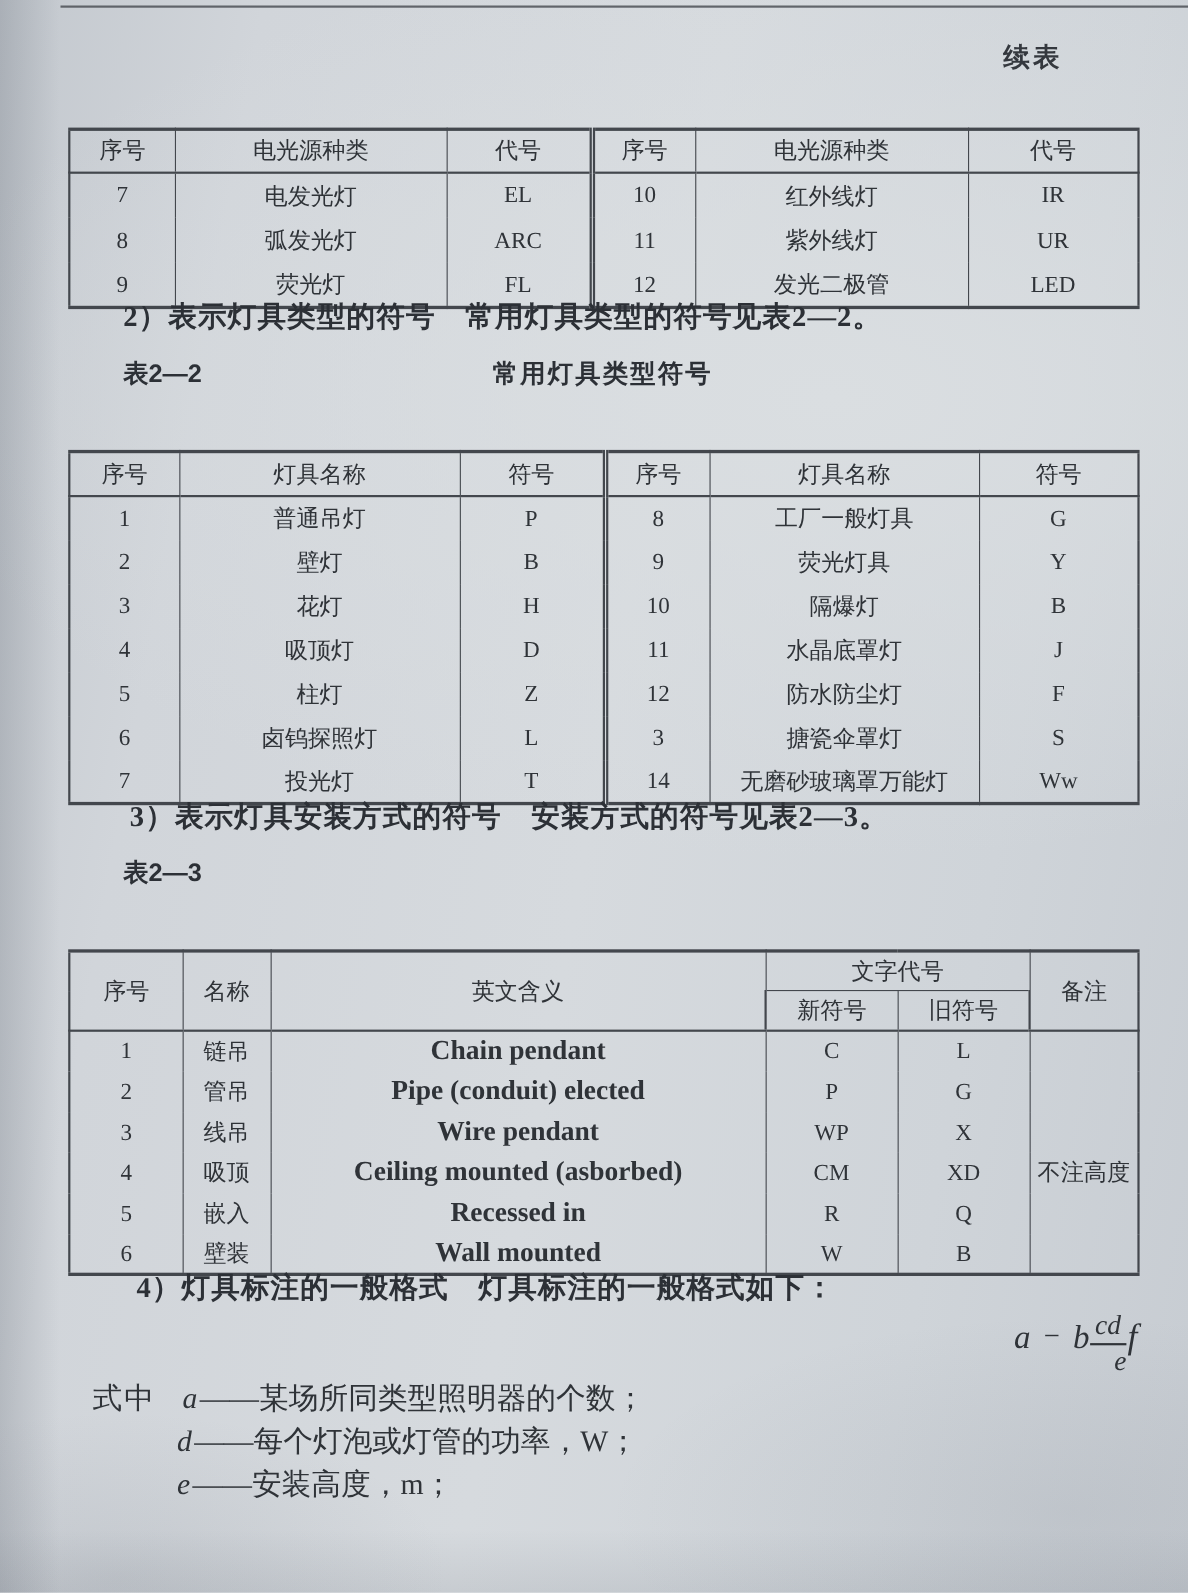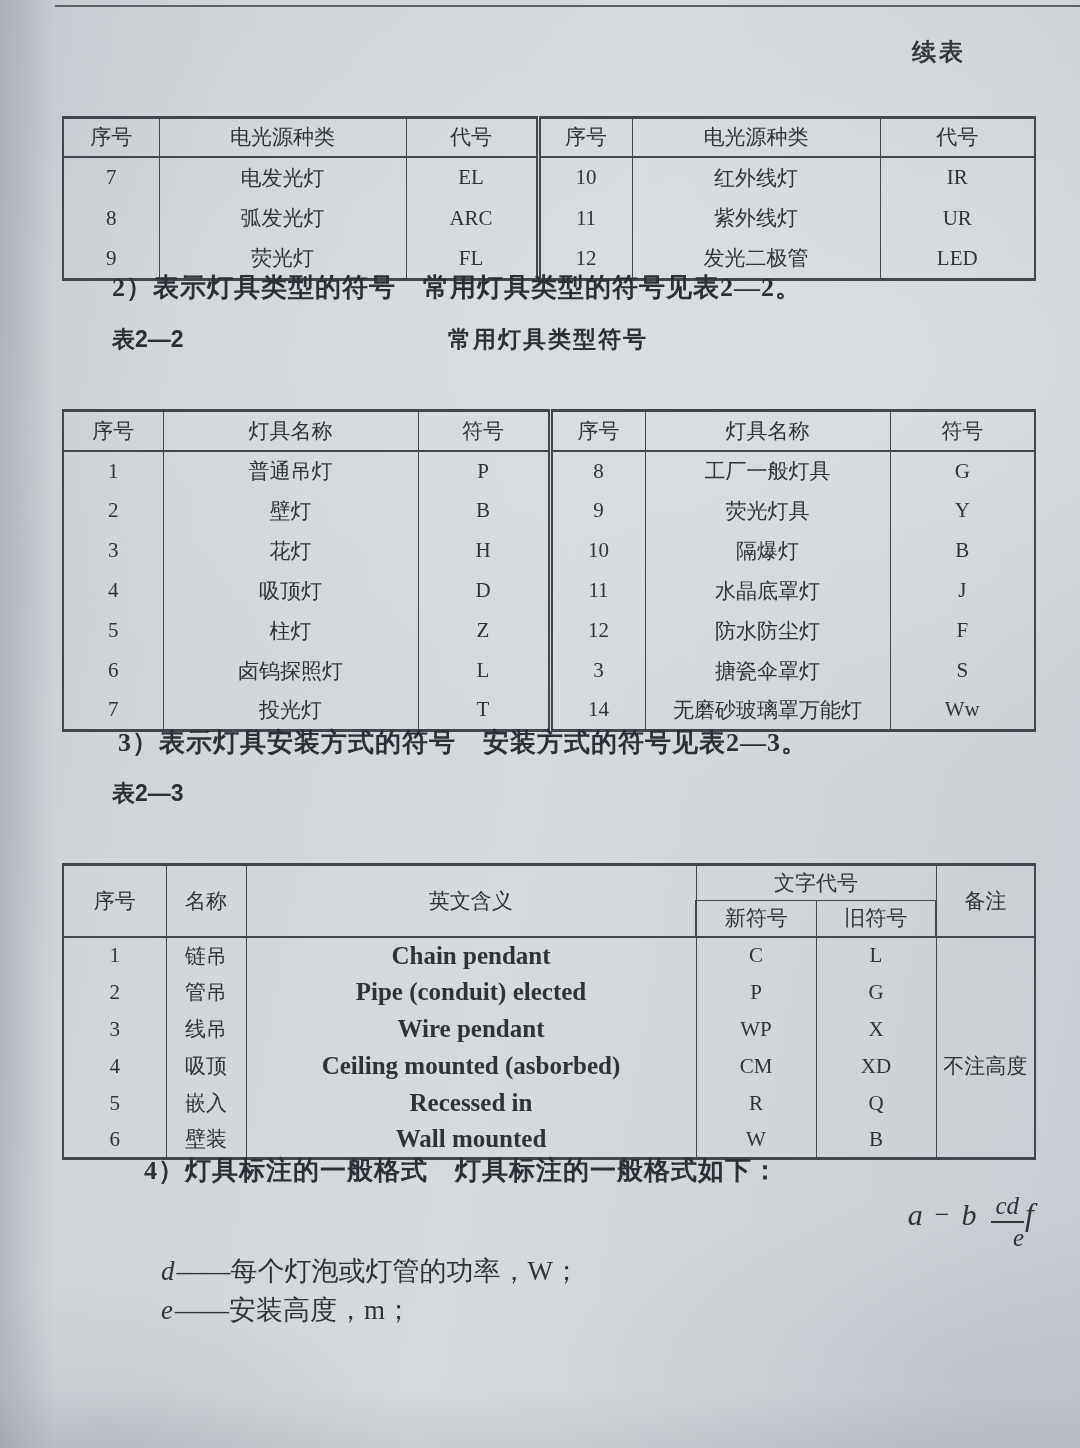--- a/index.html
+++ b/index.html
@@ -50,33 +50,33 @@
   .tbl2 tbody tr{height:40px;}
   .tbl3{left:62px;top:817px;width:972px;}
   .tbl3 thead tr{height:36px;}
   .tbl3 tbody tr{height:37px;}
   .tbl3 thead th.group{border-bottom:1.6px solid var(--line);}
   .tbl3 tbody td:nth-child(3){font-size:25px;font-weight:bold;}
   
   .heading{font-size:26px;font-weight:700;color:#2c3036;letter-spacing:1px;white-space:nowrap;}
   .h2{left:112px;top:270px;}
   .h3{left:118px;top:725px;}
-  .h4{left:144px;top:1153px;}
+  .h4{left:124px;top:1153px;}
   .tbl-label-row{left:62px;width:972px;text-align:center;}
   .t2row{top:324px;}
   .t3row{top:778px;}
   .tbl-label{position:absolute;left:50px;top:0;font-family:"Liberation Sans",sans-serif;
     font-weight:700;font-size:23px;color:#2c3036;}
   .tbl-title{font-family:"Liberation Sans",sans-serif;font-weight:700;font-size:23px;
     letter-spacing:2px;color:#2c3036;}
   
   .formula{left:62px;top:1192px;width:972px;text-align:right;}
   .formula .it{font-style:italic;font-size:30px;}
   .formula .op{font-size:26px;margin:0 12px;vertical-align:2px;}
-  .formula .frac{display:inline-block;vertical-align:middle;margin-left:14px;
+  .formula .frac{display:inline-block;vertical-align:middle;
     font-style:italic;font-size:25px;line-height:1.1;}
   .formula .frac .num{display:block;border-bottom:2px solid var(--ink);padding:0 5px 1px;}
   .formula .frac .den{display:block;padding-top:1px;}
   .formula .suffix{font-style:italic;font-size:32px;margin-left:1px;}
   
   .defs{left:84px;top:1252px;font-size:27px;color:var(--ink);}
   .def{height:39px;line-height:39px;white-space:nowrap;}
   .def .pfx{margin-right:24px;letter-spacing:2px;}
   .def .var{font-style:italic;padding-right:2px;}
   .def.indent{padding-left:77px;}
@@ -301,19 +301,22 @@
     </tbody>
 </table>
 
 <div class="abs heading h4">4）灯具标注的一般格式　灯具标注的一般格式如下：</div>
 
 <div class="abs formula">
   <span class="it">a</span><span class="op">−</span><span class="it">b</span><span class="frac"><span class="num">cd</span><span class="den">e</span></span><span class="suffix">f</span>
 </div>
 
 <div class="abs defs">
+  <div class="def">
+    <span class="pfx">式中</span><span class="var">a</span><span>——某场所同类型照明器的个数；</span>
+  </div>
   <div class="def indent">
     <span class="var">d</span><span>——每个灯泡或灯管的功率，W；</span>
   </div>
   <div class="def indent">
     <span class="var">e</span><span>——安装高度，m；</span>
   </div>
 </div>
 
 </body></html>

